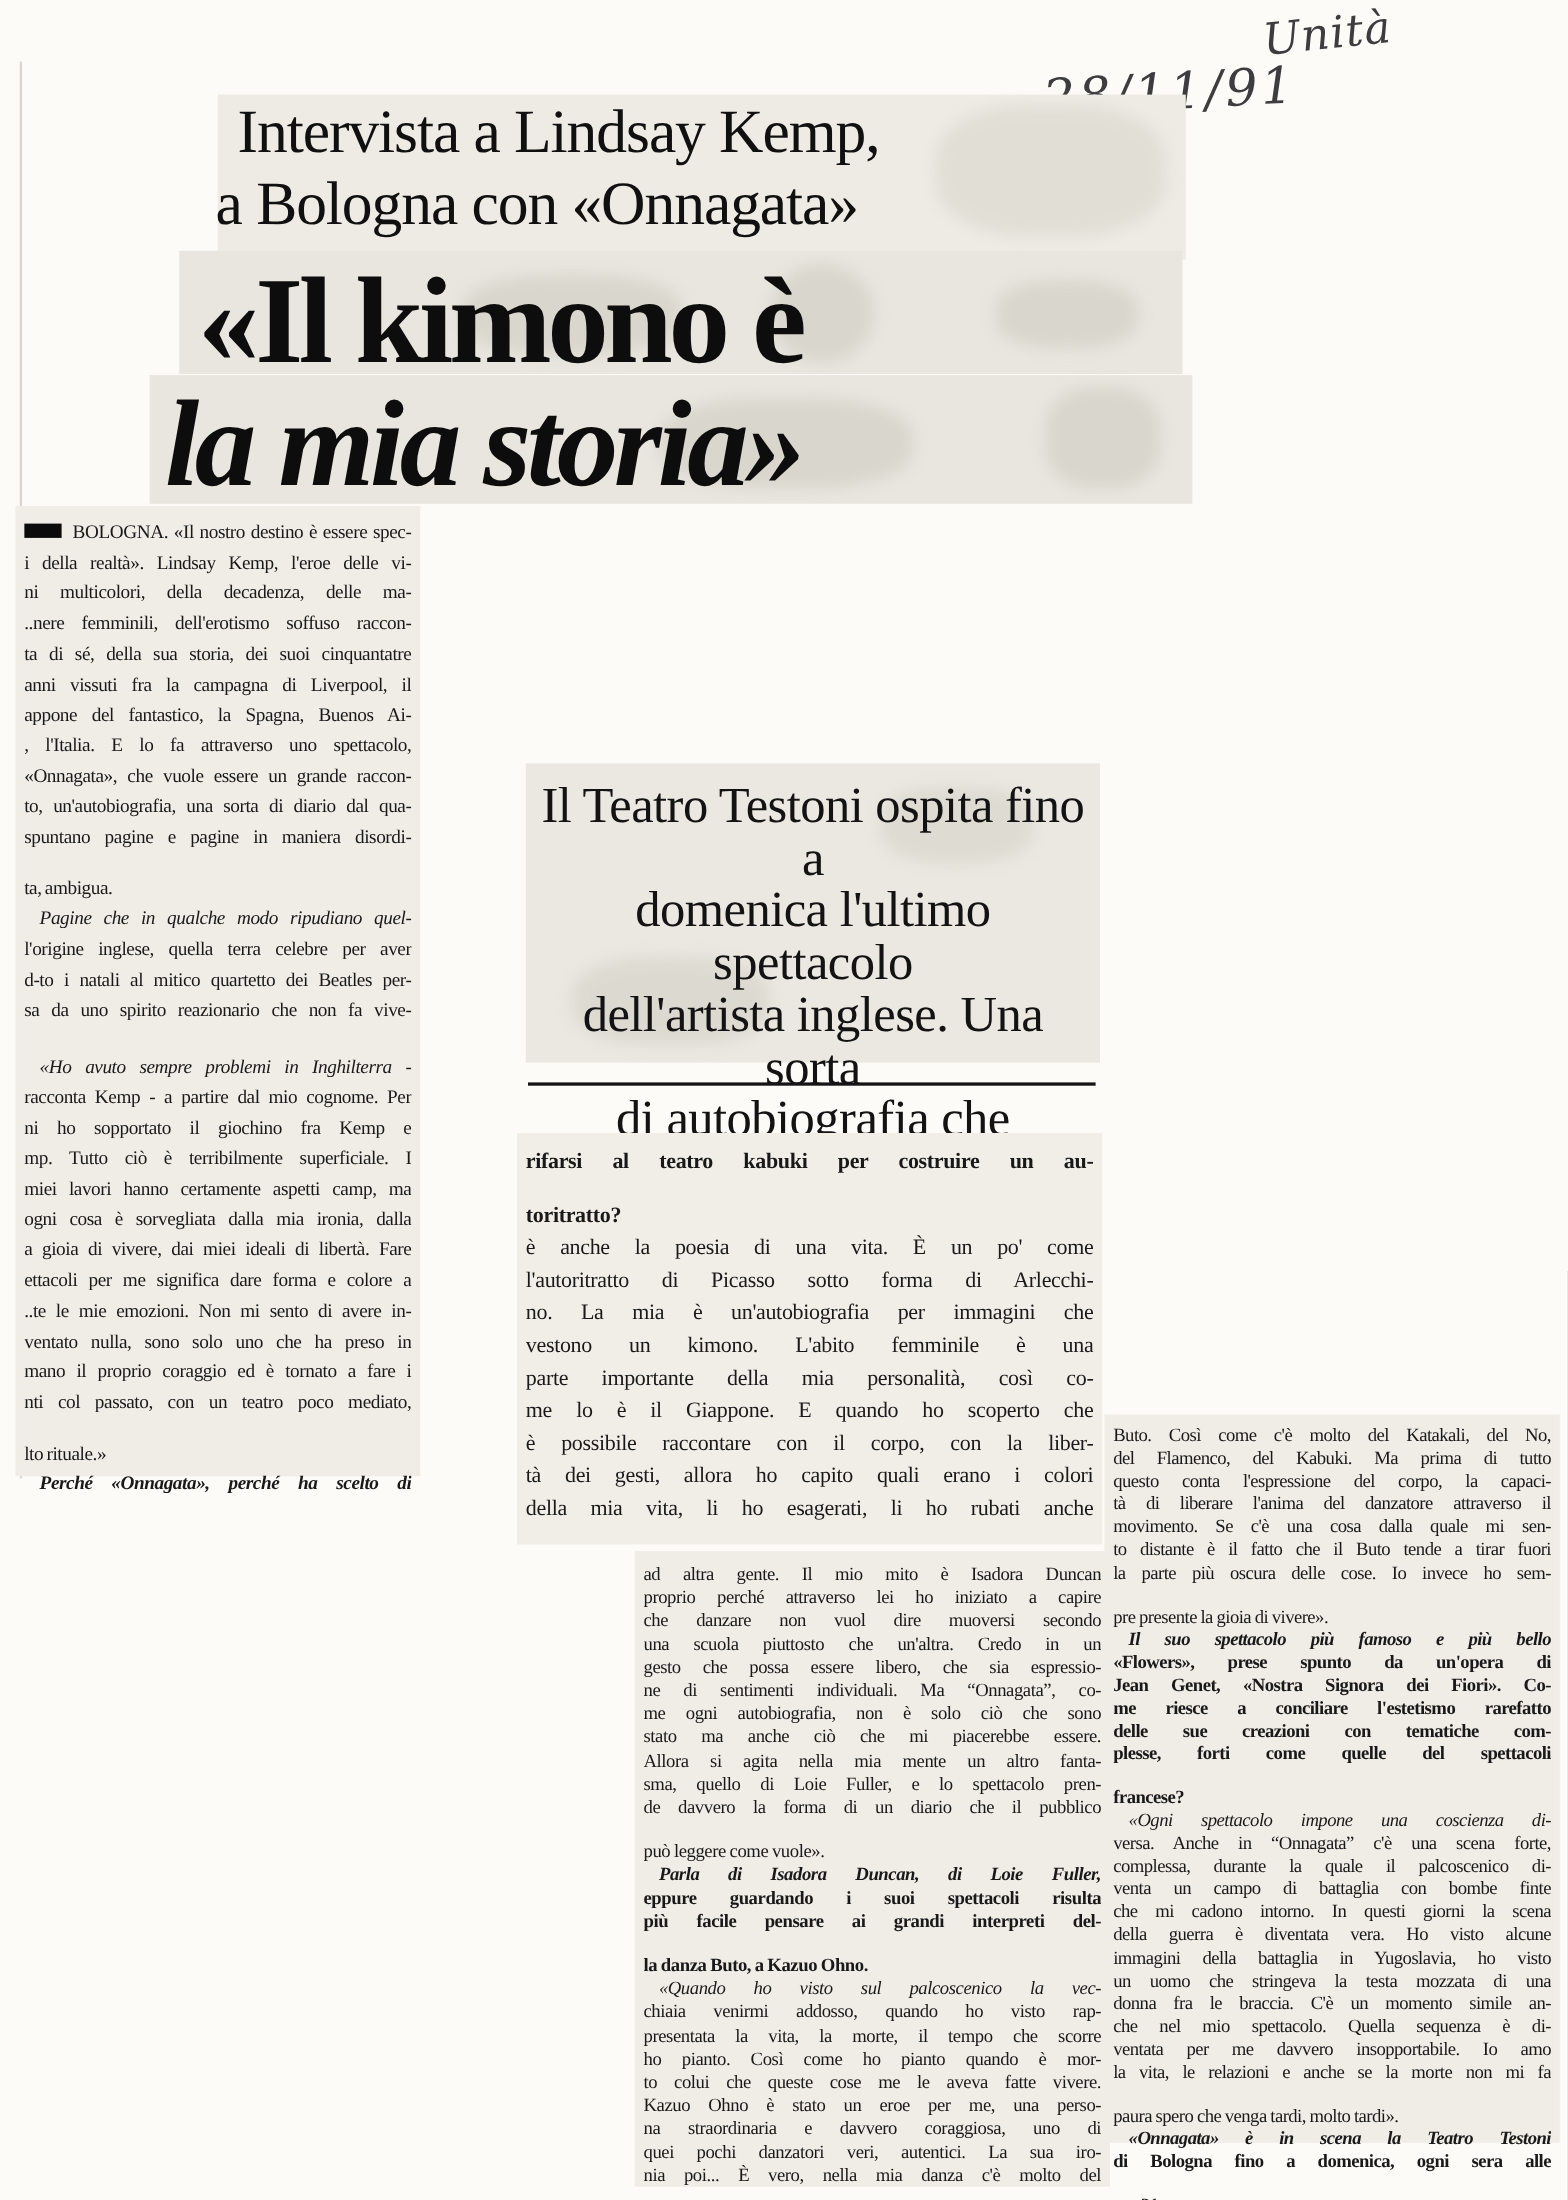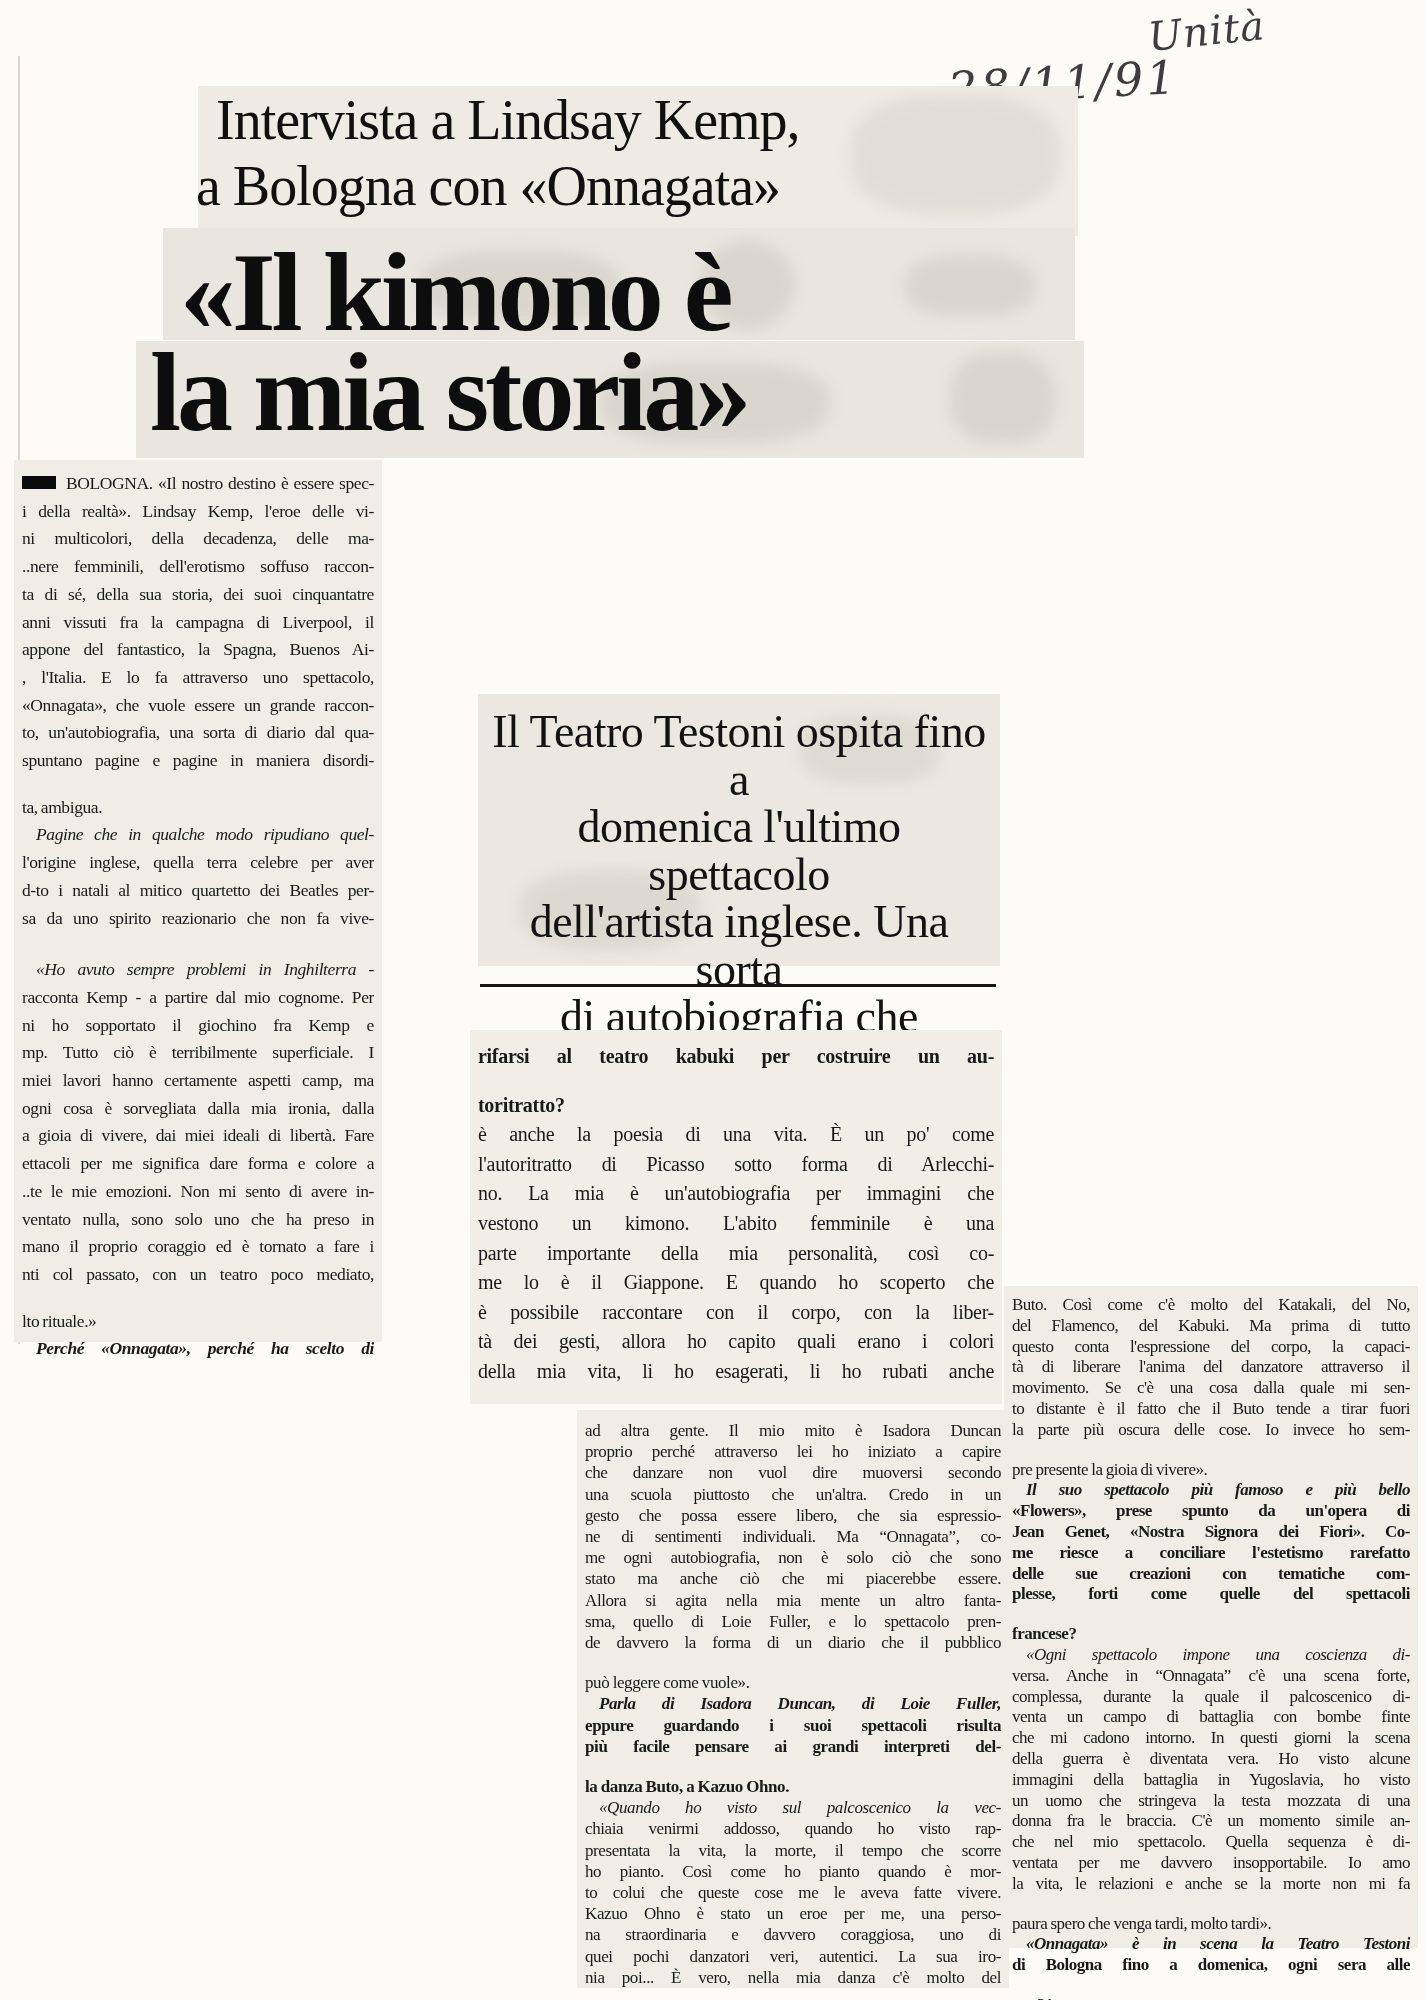--- a/index.html
+++ b/index.html
@@ -23,21 +23,21 @@
   .kicker-strip{left:198px;top:86px;width:880px;height:150px;background:#edebe3;}
   .kicker{position:absolute;font-size:56px;letter-spacing:-1px;color:#101010;white-space:nowrap;}
   .kicker-l1{left:216px;top:88px;}
   .kicker-l2{left:196px;top:154px;}
 
   
   .hl-strip1{left:163px;top:228px;width:912px;height:112px;background:#e8e6de;}
   .hl-strip2{left:136px;top:341px;width:948px;height:117px;background:#e8e6de;}
   .hl{position:absolute;font-weight:bold;font-size:112px;letter-spacing:-4px;color:#0d0d0d;white-space:nowrap;line-height:1;}
   .hl-l1{left:180px;top:236px;}
-  .hl-l2{left:150px;top:336px;}
+  .hl-l2{left:150px;top:348px;font-style:italic;}
 
   
   .sf-strip{left:478px;top:694px;width:522px;height:272px;background:#eae8e0;}
   .sf{left:486px;top:708px;width:506px;font-size:46px;line-height:47.5px;letter-spacing:-0.5px;color:#131313;}
   .sf .line{text-align:center;}
 
   
   .byline-rule{left:480px;top:984px;width:516px;height:3px;background:#151515;}
   .byline{left:480px;top:995px;width:516px;text-align:center;
           font-family:"Liberation Sans",sans-serif;font-weight:bold;font-size:22px;letter-spacing:1px;color:#101010;}

